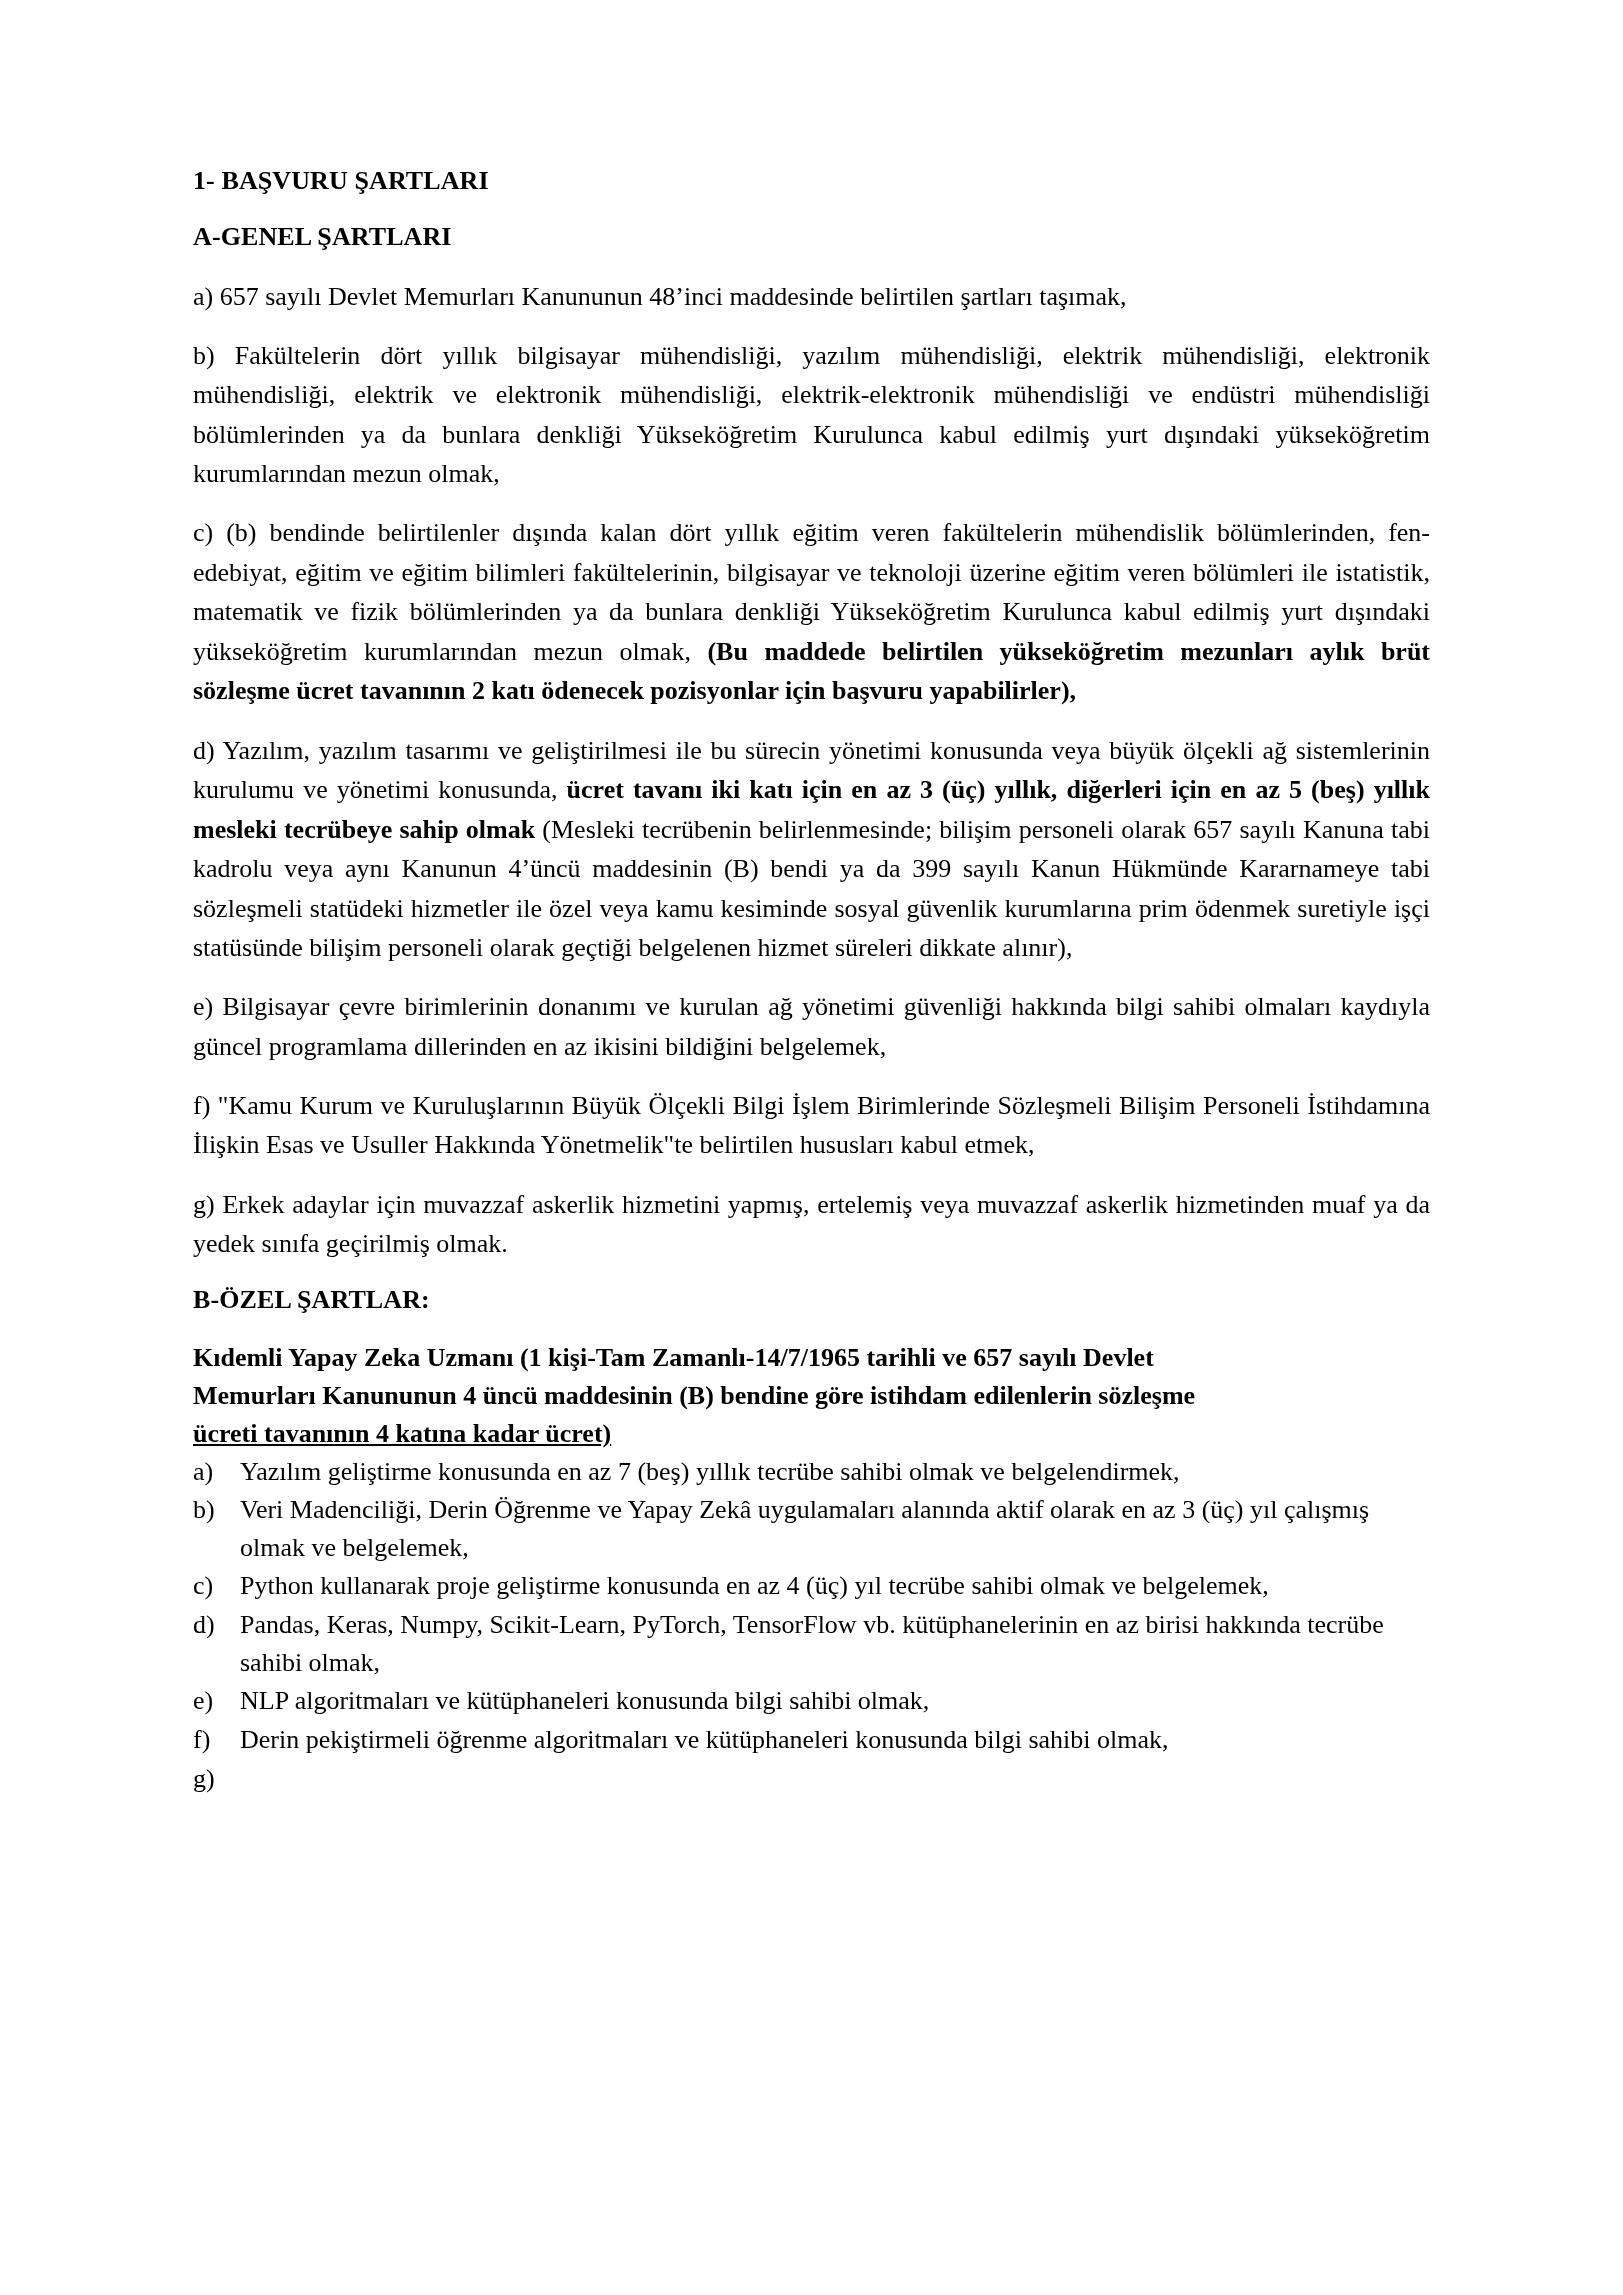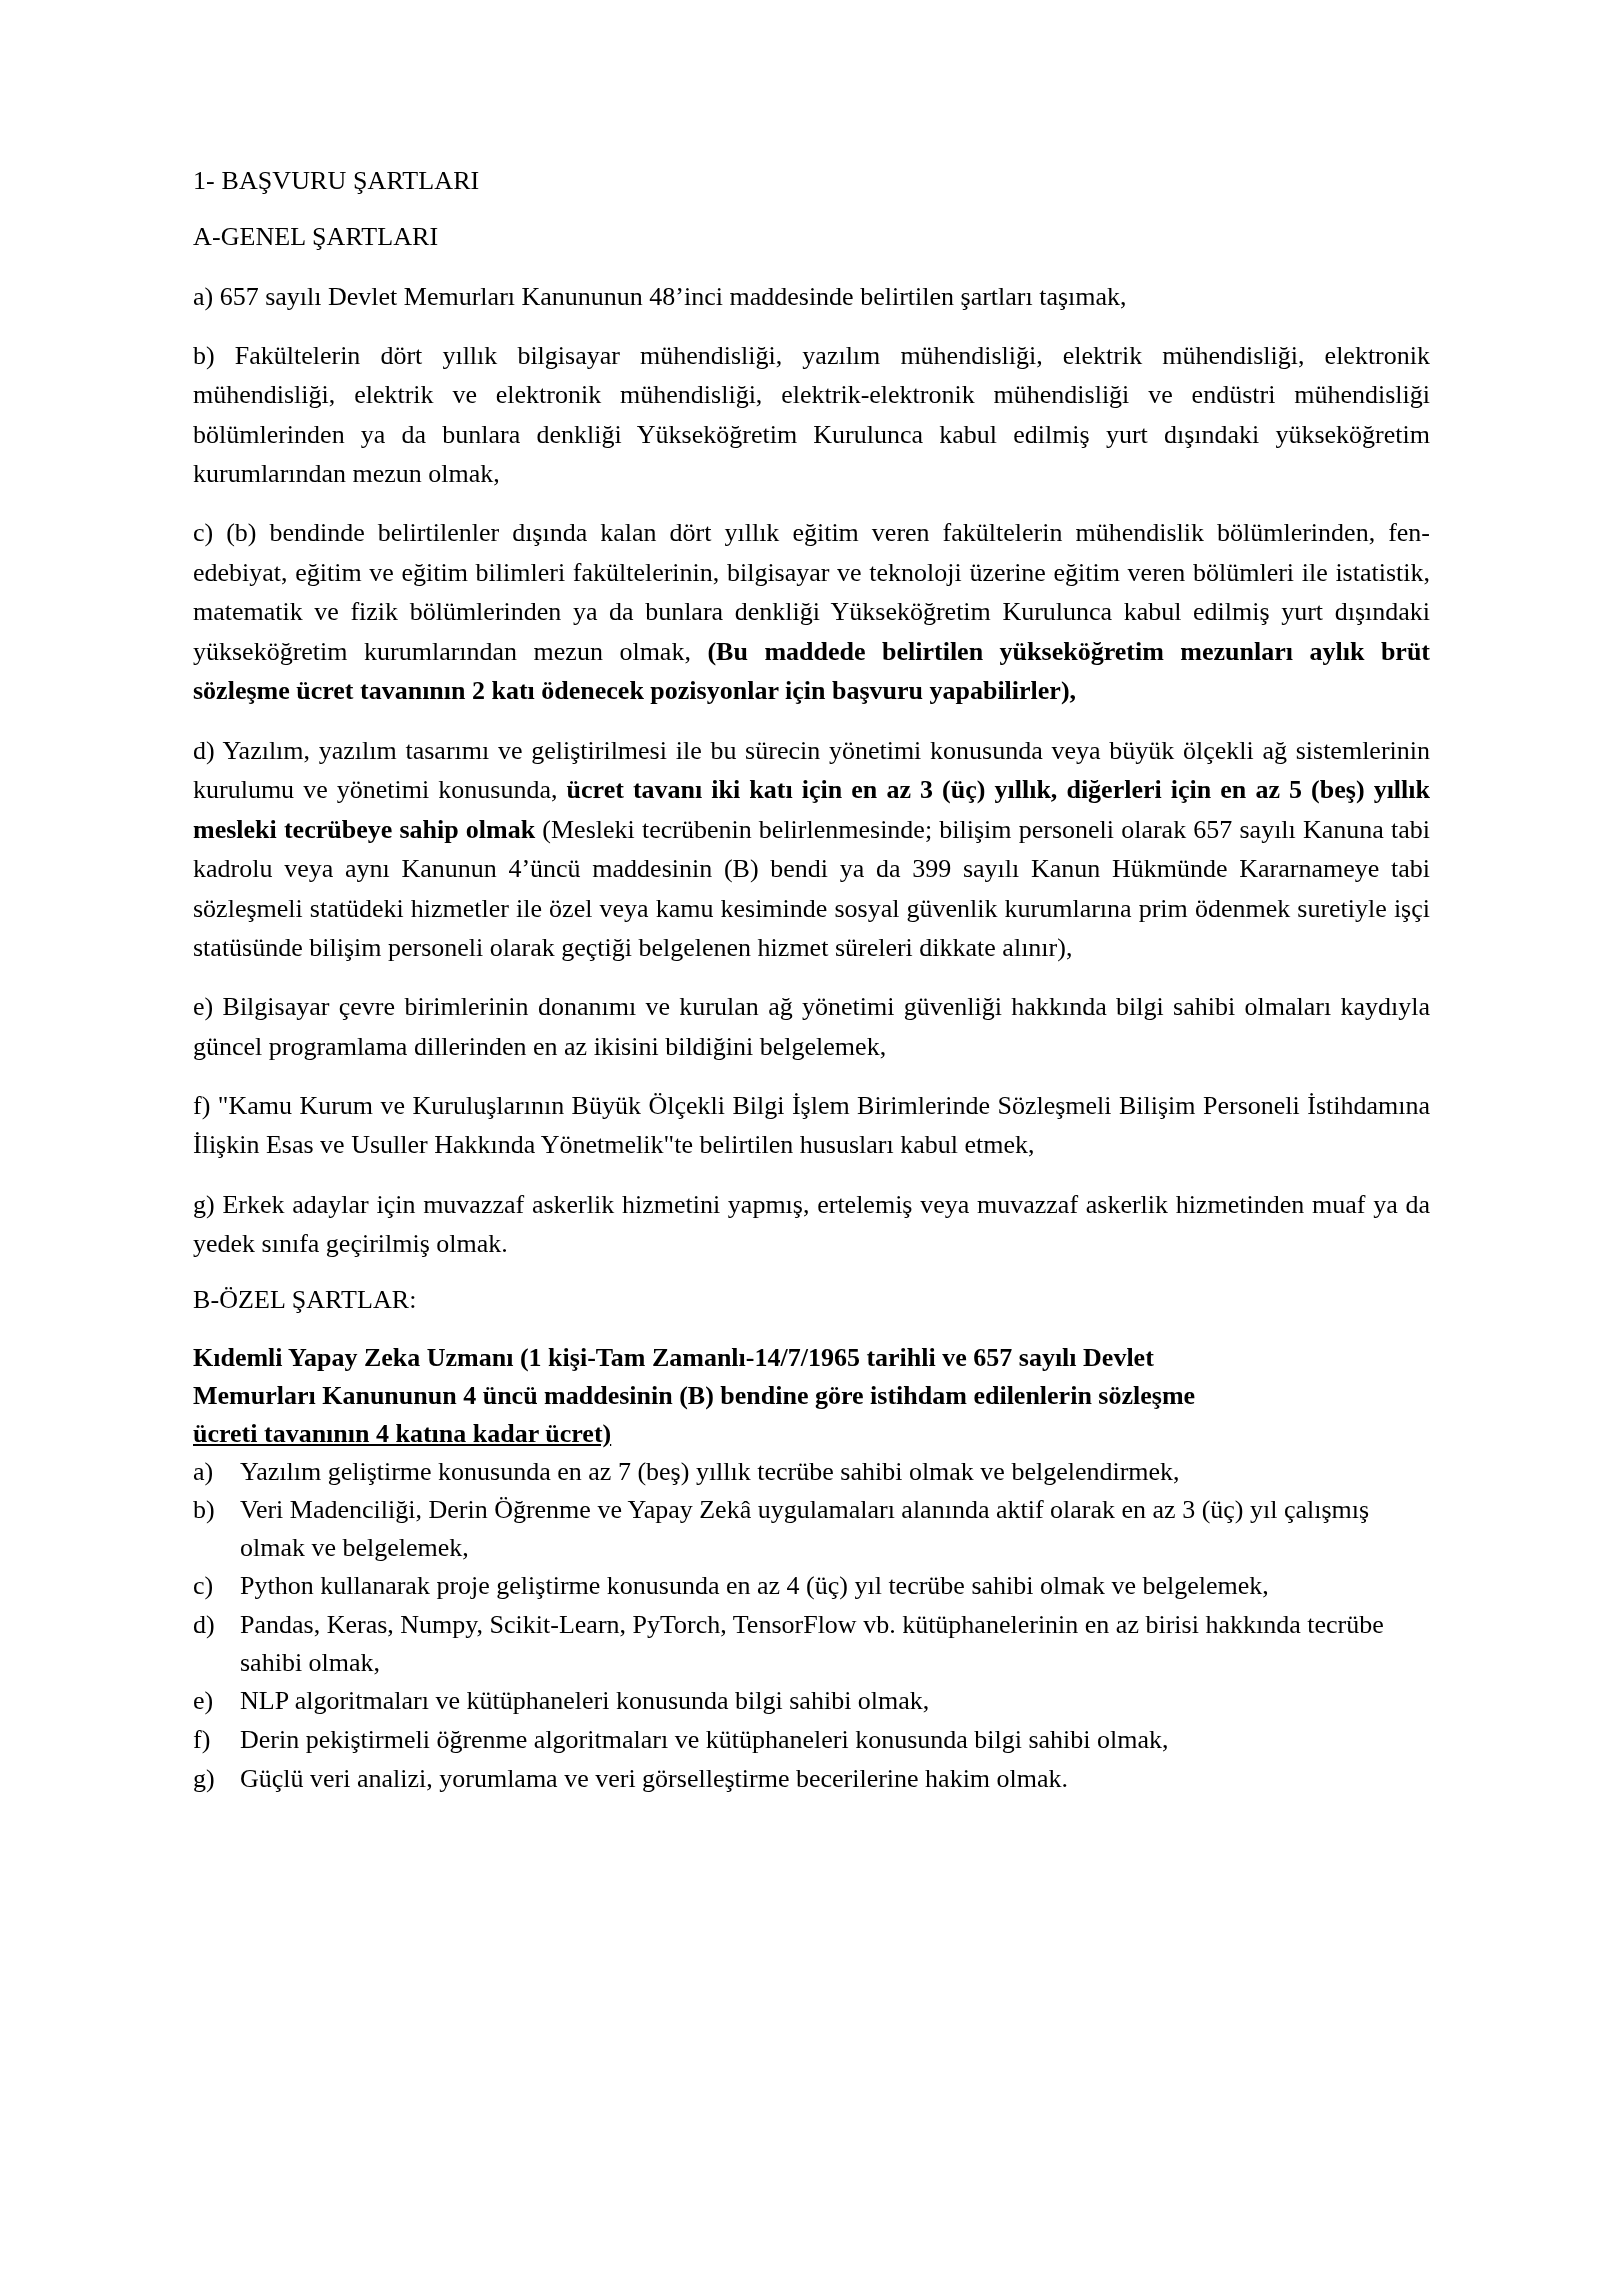--- a/index.html
+++ b/index.html
@@ -19,21 +19,21 @@
     background: #ffffff;
     padding: 164px 194px 0 193px;
     position: relative;
     overflow: hidden;
   }
   .content {
     width: 1237px;
   }
   
   .heading {
-    font-weight: normal;
+    font-weight: bold;
     font-size: 26px;
     line-height: 1.32;
     margin: 0 0 22px 0;
     letter-spacing: 0.1px;
   }
   .heading-spaced-top {
     margin-top: 16px;
   }
   
   .para {
@@ -110,18 +110,18 @@
         <div class="lastline">ücreti tavanının 4 katına kadar ücret)</div>
       </div>
 
     <ol class="lettered-list">
         <li><span class="marker">a)</span><span>Yazılım geliştirme konusunda en az 7 (beş) yıllık tecrübe sahibi olmak ve belgelendirmek,</span></li>
         <li><span class="marker">b)</span><span>Veri Madenciliği, Derin Öğrenme ve Yapay Zekâ uygulamaları alanında aktif olarak en az 3 (üç) yıl çalışmış olmak ve belgelemek,</span></li>
         <li><span class="marker">c)</span><span>Python kullanarak proje geliştirme konusunda en az 4 (üç) yıl tecrübe sahibi olmak ve belgelemek,</span></li>
         <li><span class="marker">d)</span><span>Pandas, Keras, Numpy, Scikit-Learn, PyTorch, TensorFlow vb. kütüphanelerinin en az birisi hakkında tecrübe sahibi olmak,</span></li>
         <li><span class="marker">e)</span><span>NLP algoritmaları ve kütüphaneleri konusunda bilgi sahibi olmak,</span></li>
         <li><span class="marker">f)</span><span>Derin pekiştirmeli öğrenme algoritmaları ve kütüphaneleri konusunda bilgi sahibi olmak,</span></li>
-        <li><span class="marker">g)</span><span>Güçlü veri analizi, yorumlama ve veri görselleştirme becerilerine hakim olmak.</span></li>
+        <li><span class="marker">g)</span></li>
       </ol>
 
   </div>
 </div>
 
 
 </body></html>

